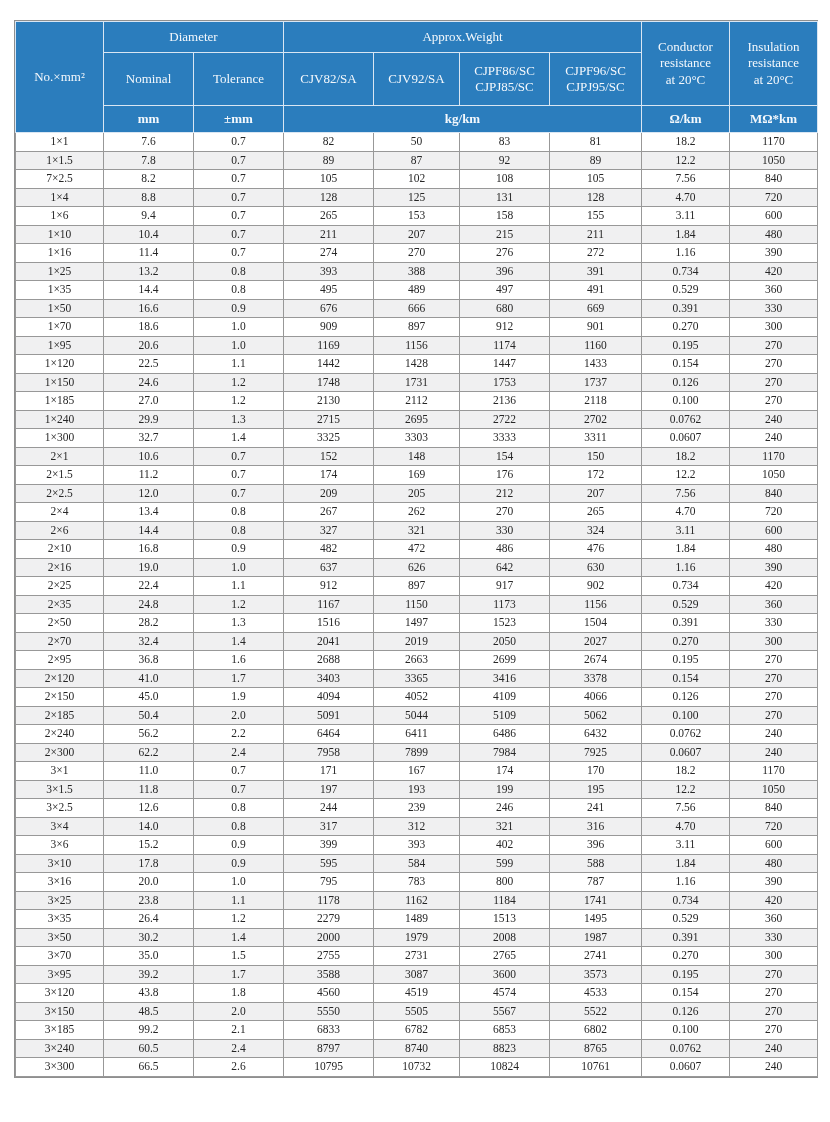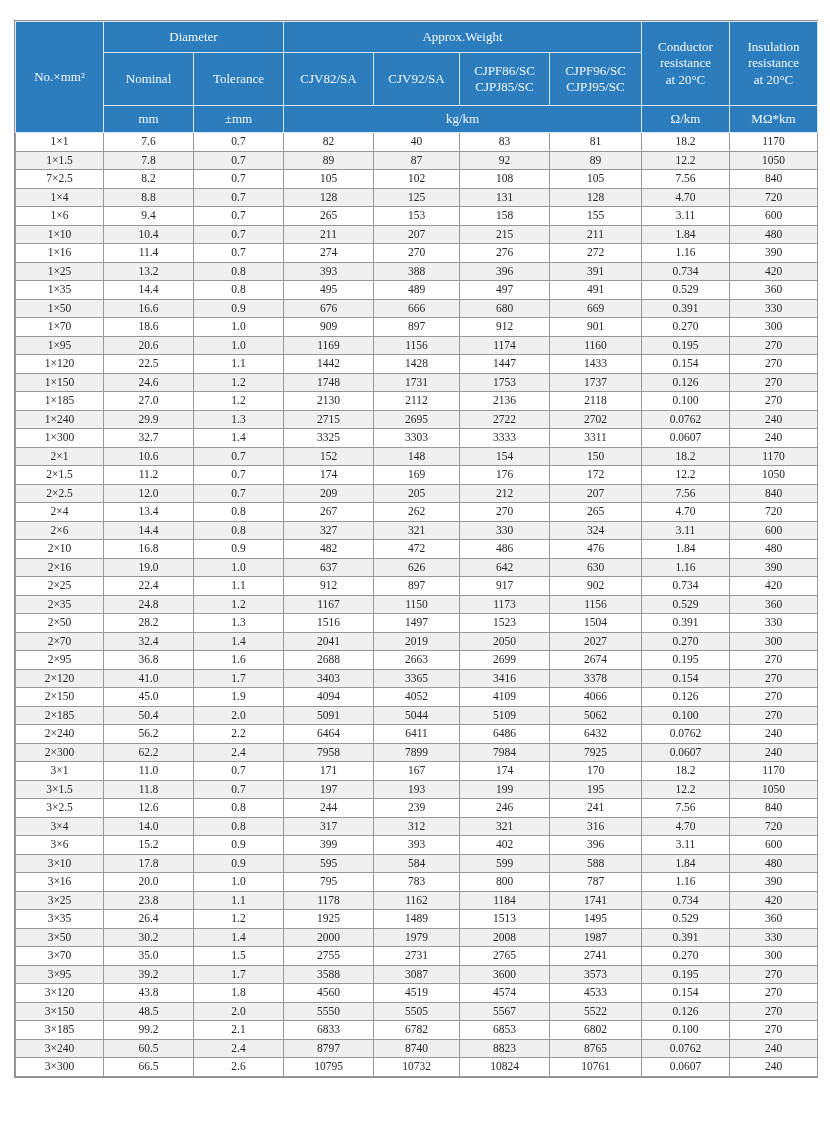--- a/index.html
+++ b/index.html
@@ -35,21 +35,21 @@
     font-size: 13px;
     text-align: center;
     vertical-align: middle;
     border: 1px solid #d9e6f3;
     padding: 2px 2px;
     white-space: pre-line;
     line-height: 1.25;
   }
   thead tr.h1 th { height: 26px; }
   thead tr.h2 th { height: 48px; }
-  thead tr.h3 th { height: 22px; }
+  thead tr.h3 th { height: 22px; font-weight: bold; }
   
   tbody td {
     border: 1px solid #989898;
     text-align: center;
     vertical-align: middle;
     font-size: 11.5px;
     color: #262626;
     height: 17.5px;
     padding: 0 2px;
     line-height: 1.1;
@@ -105,21 +105,21 @@
           <th>Ω/km</th>
           <th>MΩ*km</th>
         </tr>
       </thead>
       <tbody>
           <tr>
             <td>1×1</td>
             <td>7.6</td>
             <td>0.7</td>
             <td>82</td>
-            <td>40</td>
+            <td>50</td>
             <td>83</td>
             <td>81</td>
             <td>18.2</td>
             <td>1170</td>
           </tr>
           <tr>
             <td>1×1.5</td>
             <td>7.8</td>
             <td>0.7</td>
             <td>89</td>
@@ -566,21 +566,21 @@
             <td>1162</td>
             <td>1184</td>
             <td>1741</td>
             <td>0.734</td>
             <td>420</td>
           </tr>
           <tr>
             <td>3×35</td>
             <td>26.4</td>
             <td>1.2</td>
-            <td>1925</td>
+            <td>2279</td>
             <td>1489</td>
             <td>1513</td>
             <td>1495</td>
             <td>0.529</td>
             <td>360</td>
           </tr>
           <tr>
             <td>3×50</td>
             <td>30.2</td>
             <td>1.4</td>

